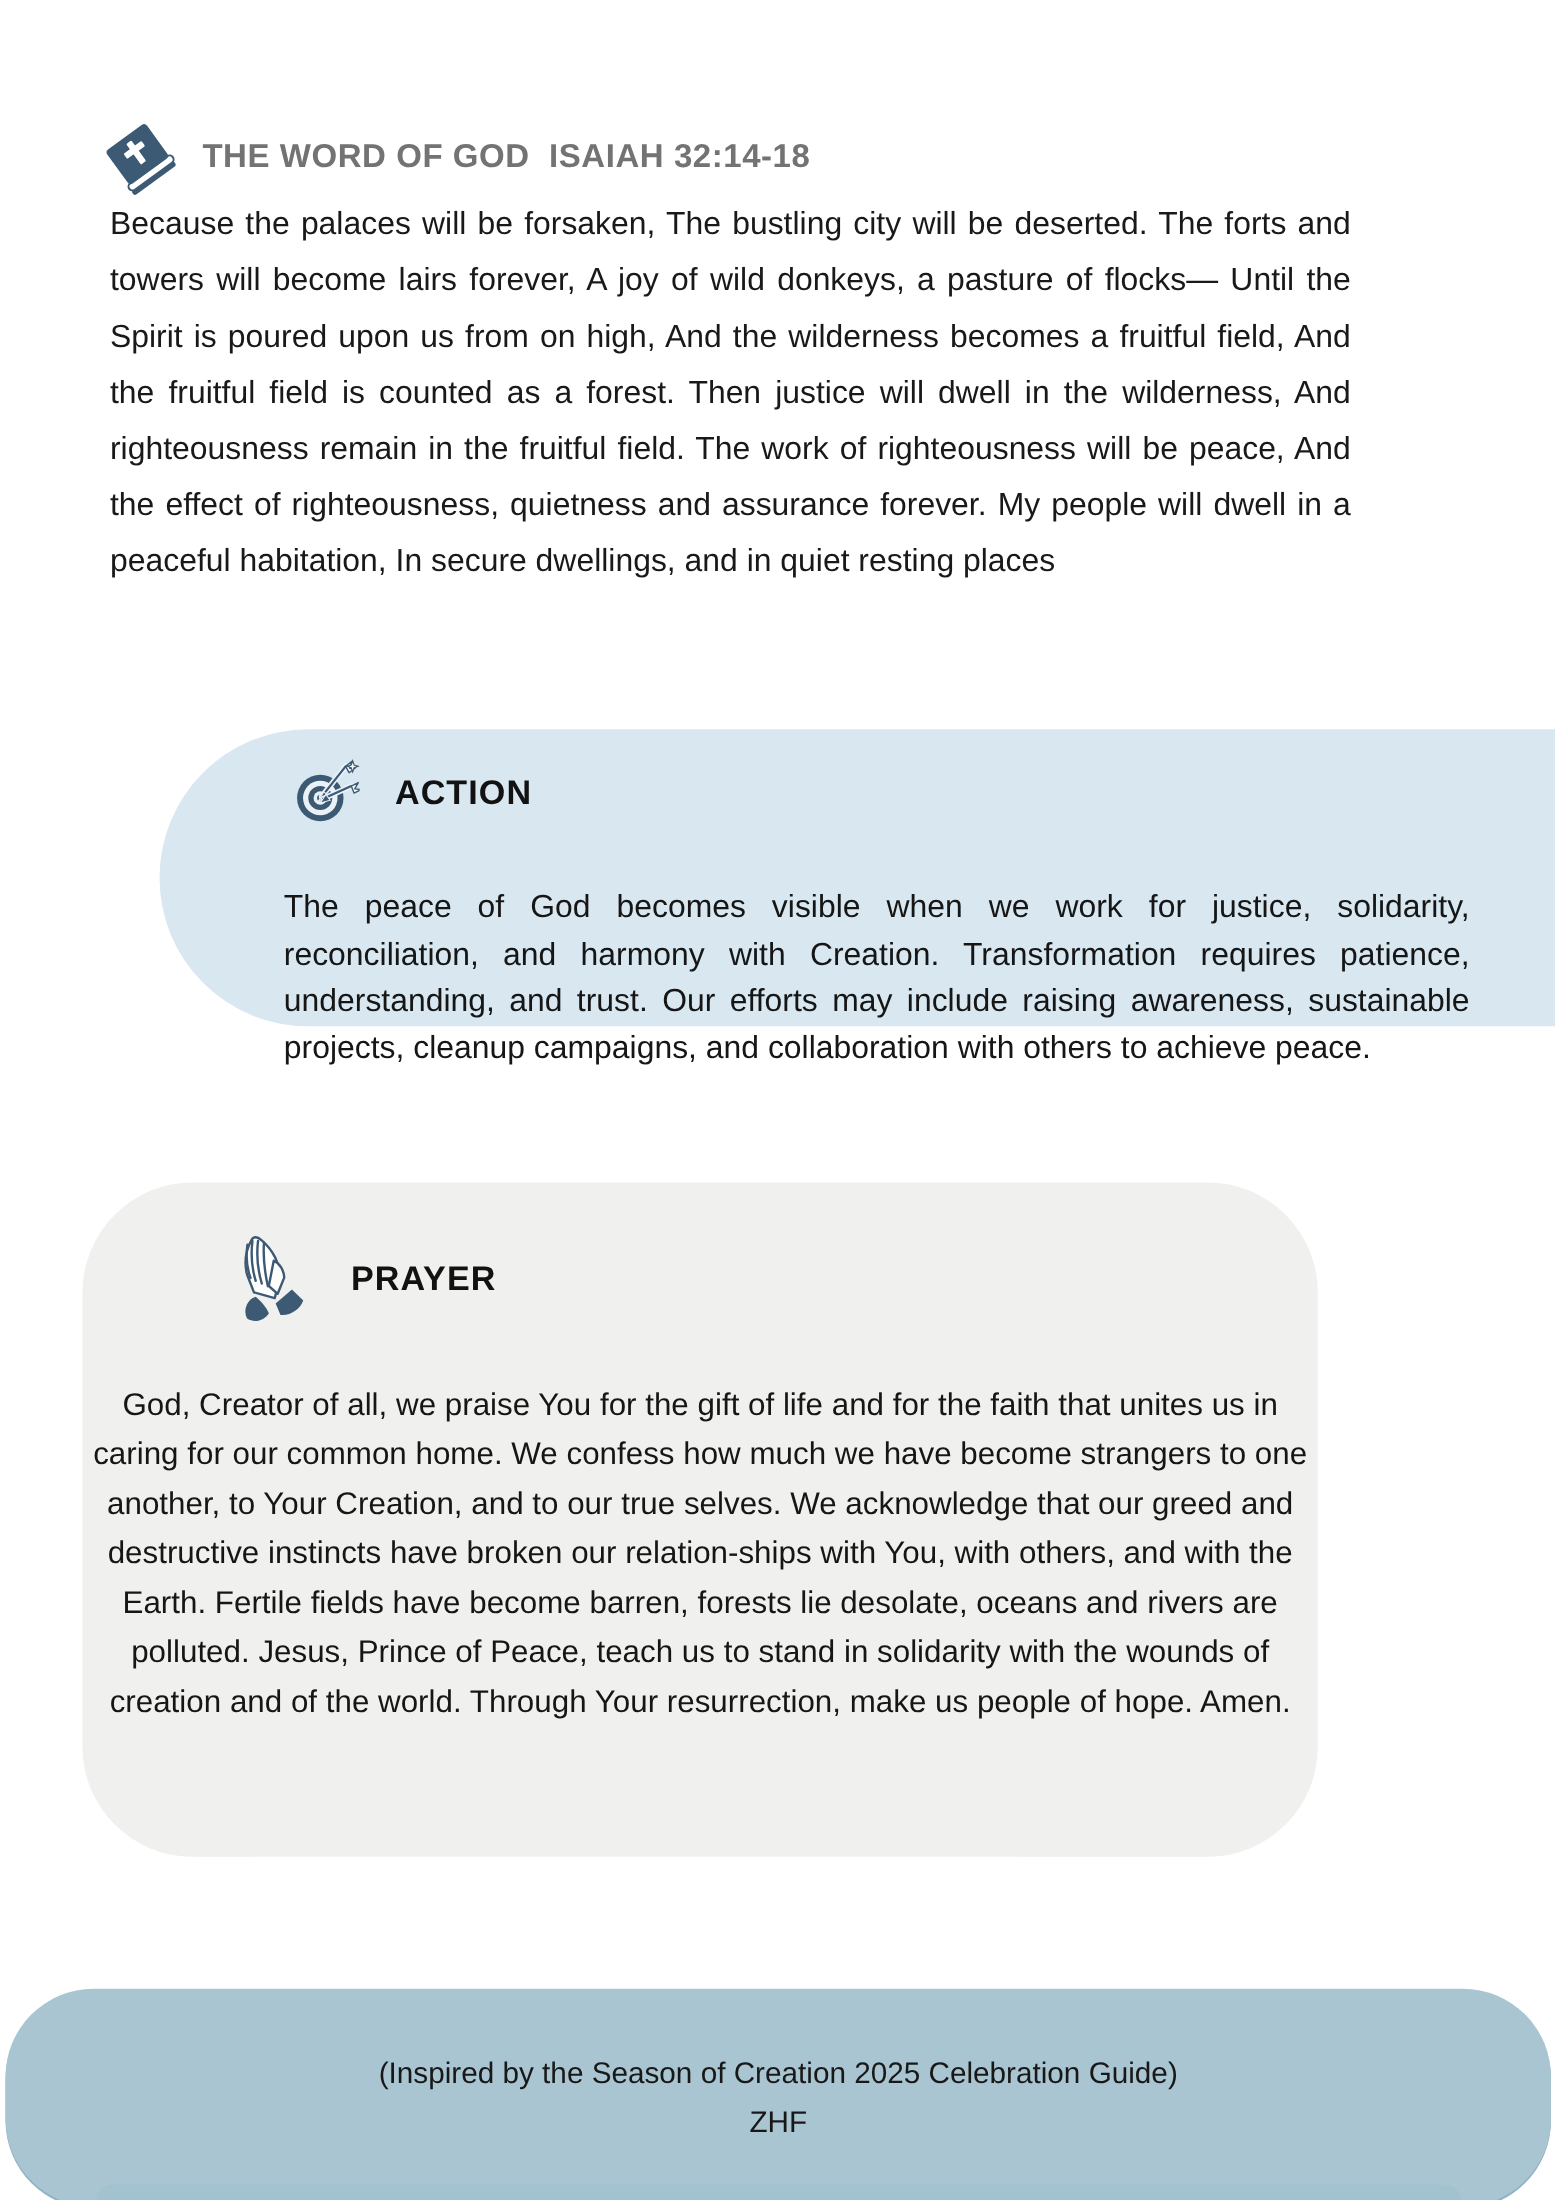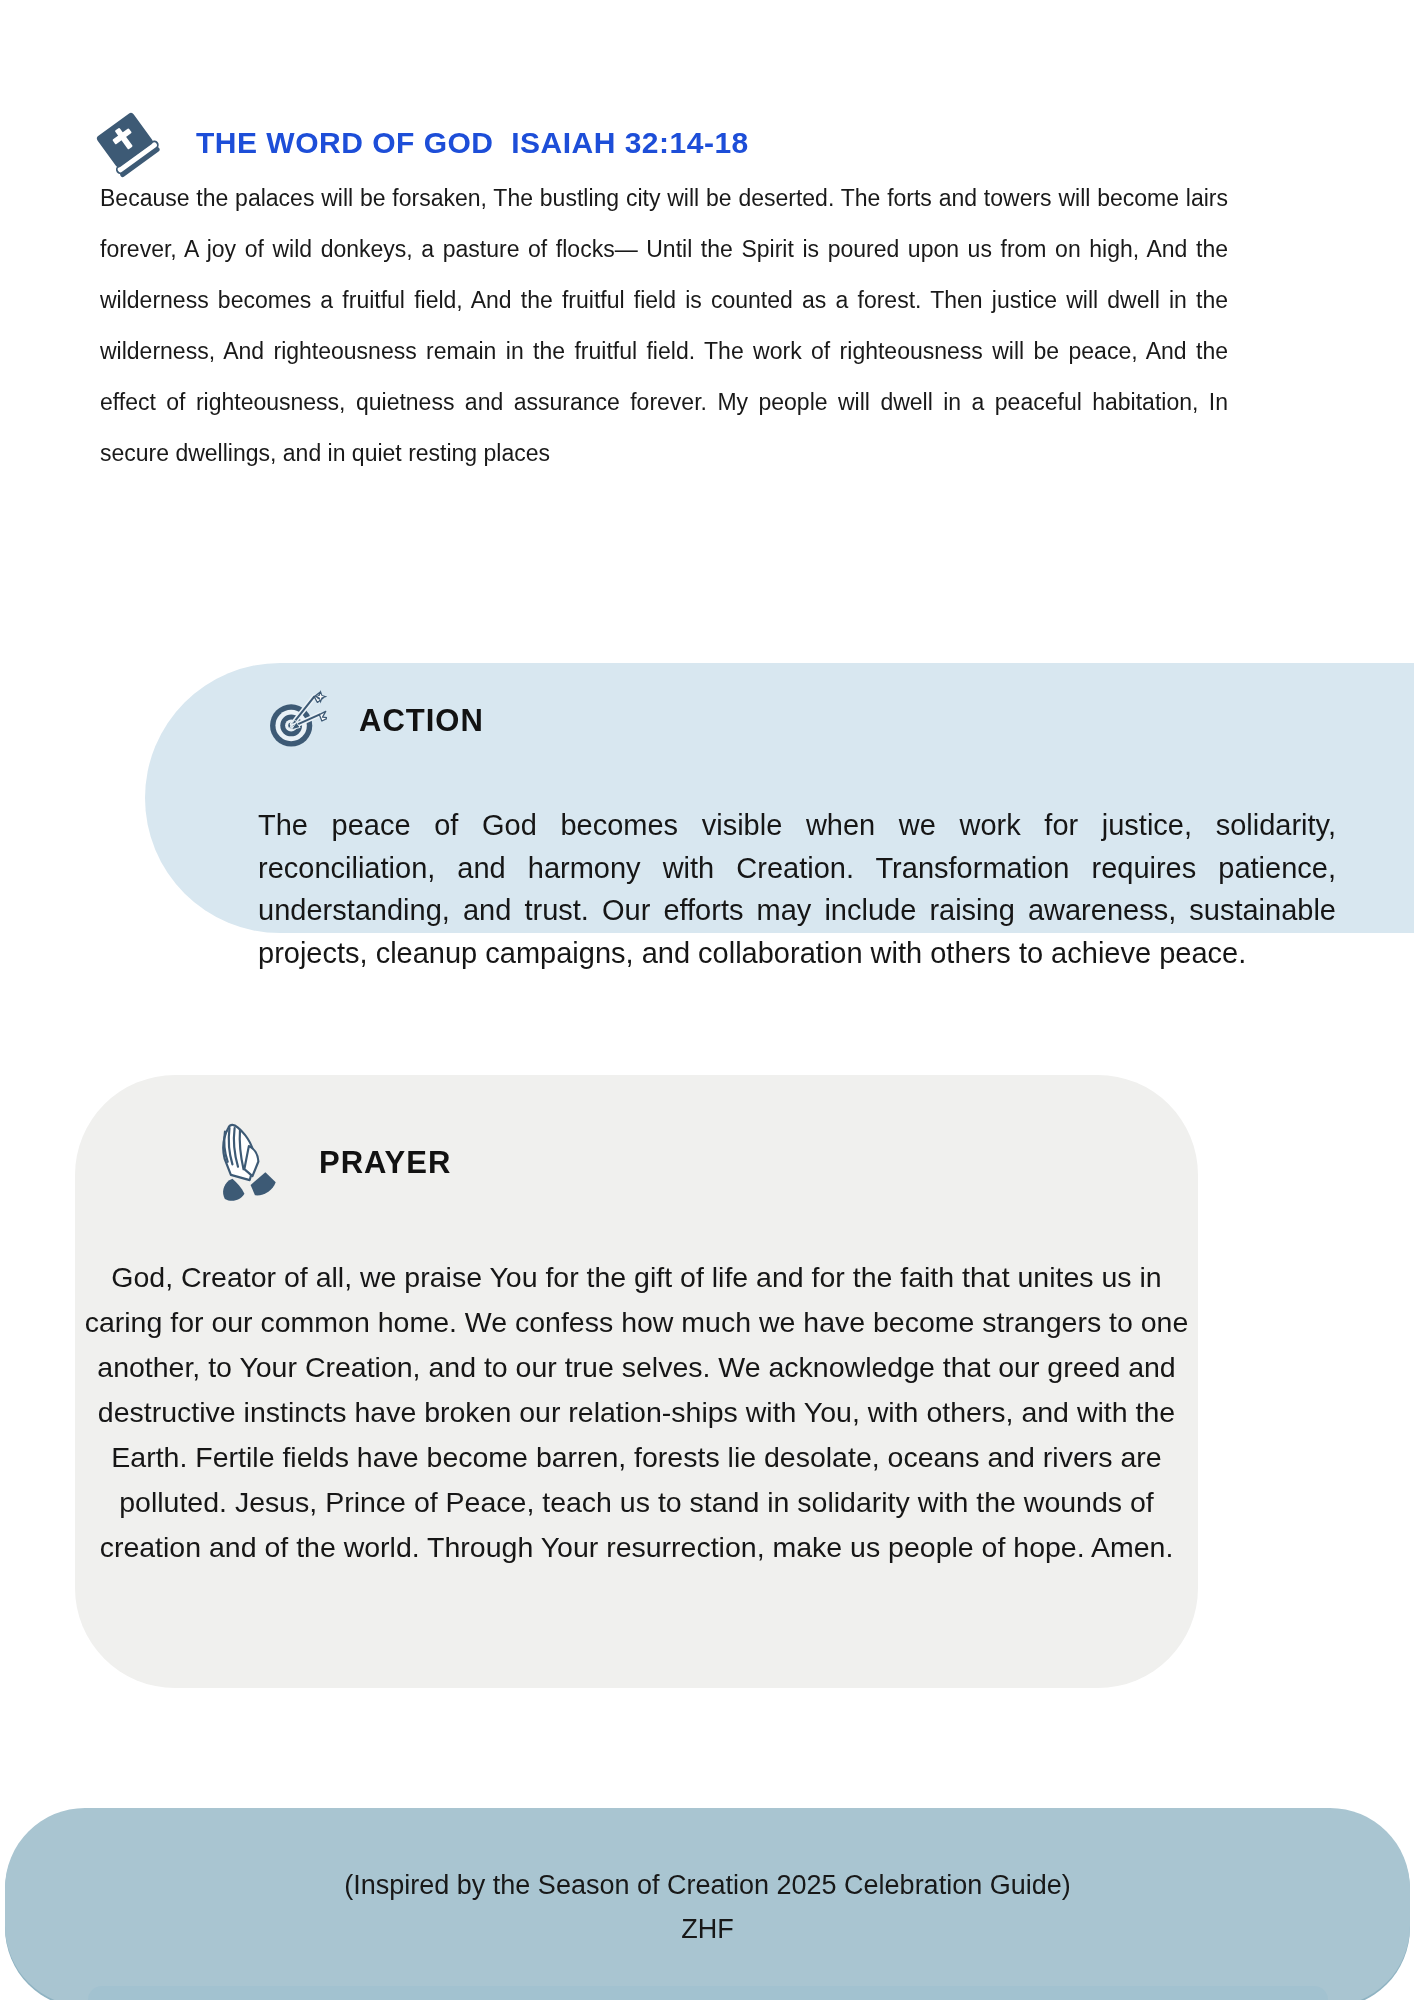--- a/index.html
+++ b/index.html
@@ -8,28 +8,28 @@
     width:1414px;height:2000px;
     background:#ffffff;
     font-family:"Liberation Sans", sans-serif;
     color:#1b1b1b;
     overflow:hidden;
   }
   
   .header{position:absolute;left:92px;top:100px;display:flex;align-items:center;}
   .bible-icon{width:72px;height:86px;flex:0 0 auto;}
   .header-title{
-    margin-left:32px;
-    font-size:30px;font-weight:bold;color:#1d4ed8;
+    margin-left:20px;
+    font-size:30px;font-weight:bold;color:#737373;
     letter-spacing:.5px;white-space:pre;
   }
   
   .scripture{
     position:absolute;left:100px;top:150px;width:1128px;
-    font-size:23px;line-height:51px;text-align:justify;color:#191919;
+    font-size:29px;line-height:51px;text-align:justify;color:#191919;
   }
   
   .action-box{
     position:absolute;left:145px;top:663px;width:1269px;height:270px;
     background:var(--action-bg,#d8e7f0);
     border-radius:180px 0 0 180px;
   }
   .action-head{position:absolute;left:118px;top:26px;display:flex;align-items:center;}
   .target-icon{width:64px;height:64px;}
   .action-label,.prayer-label{

